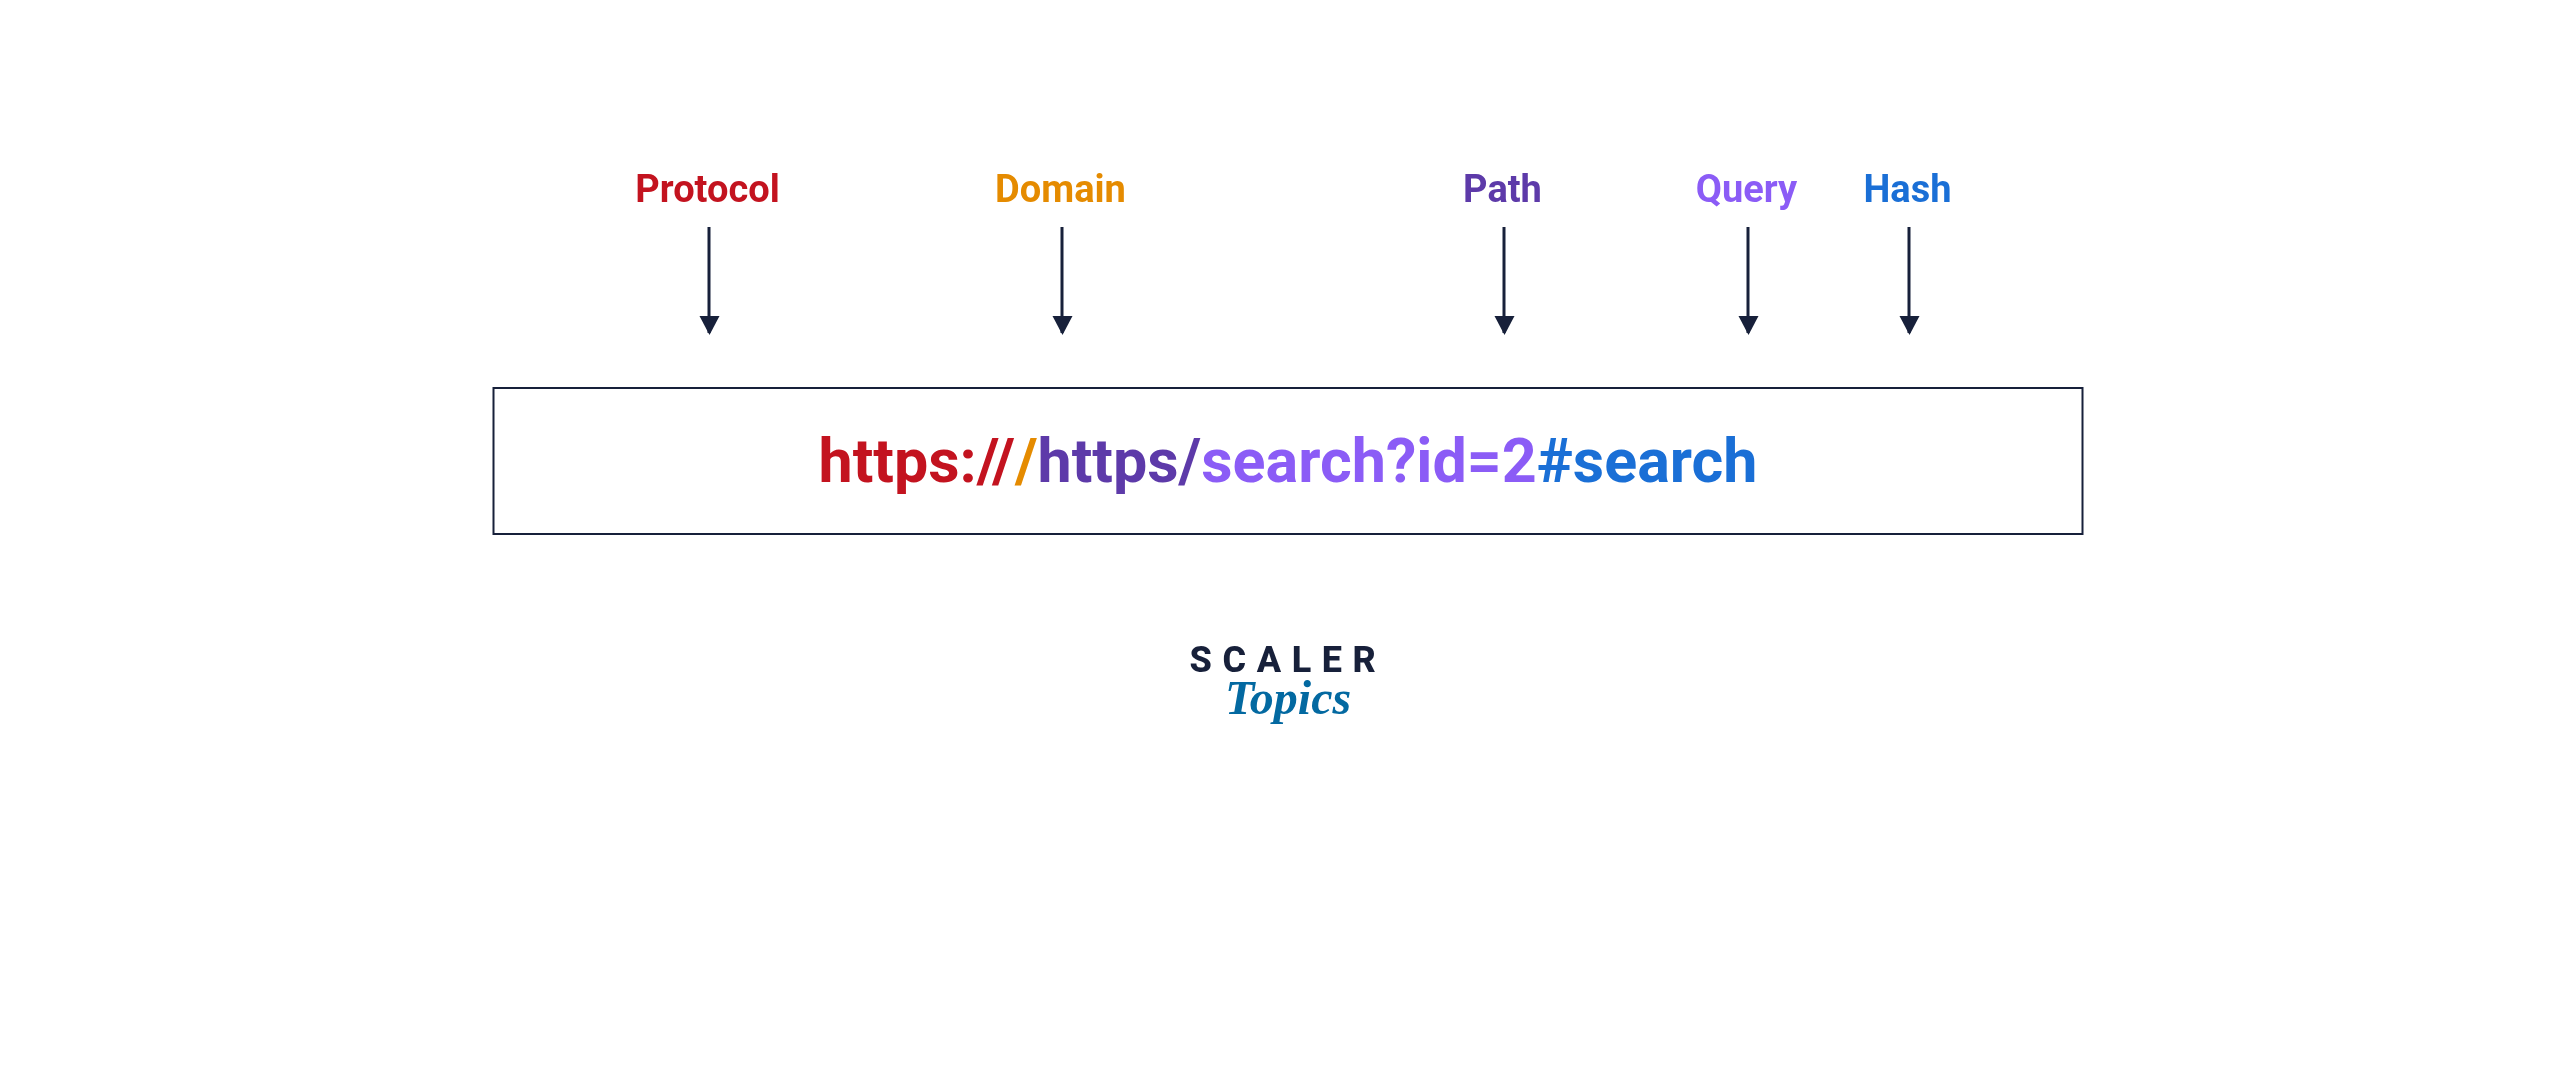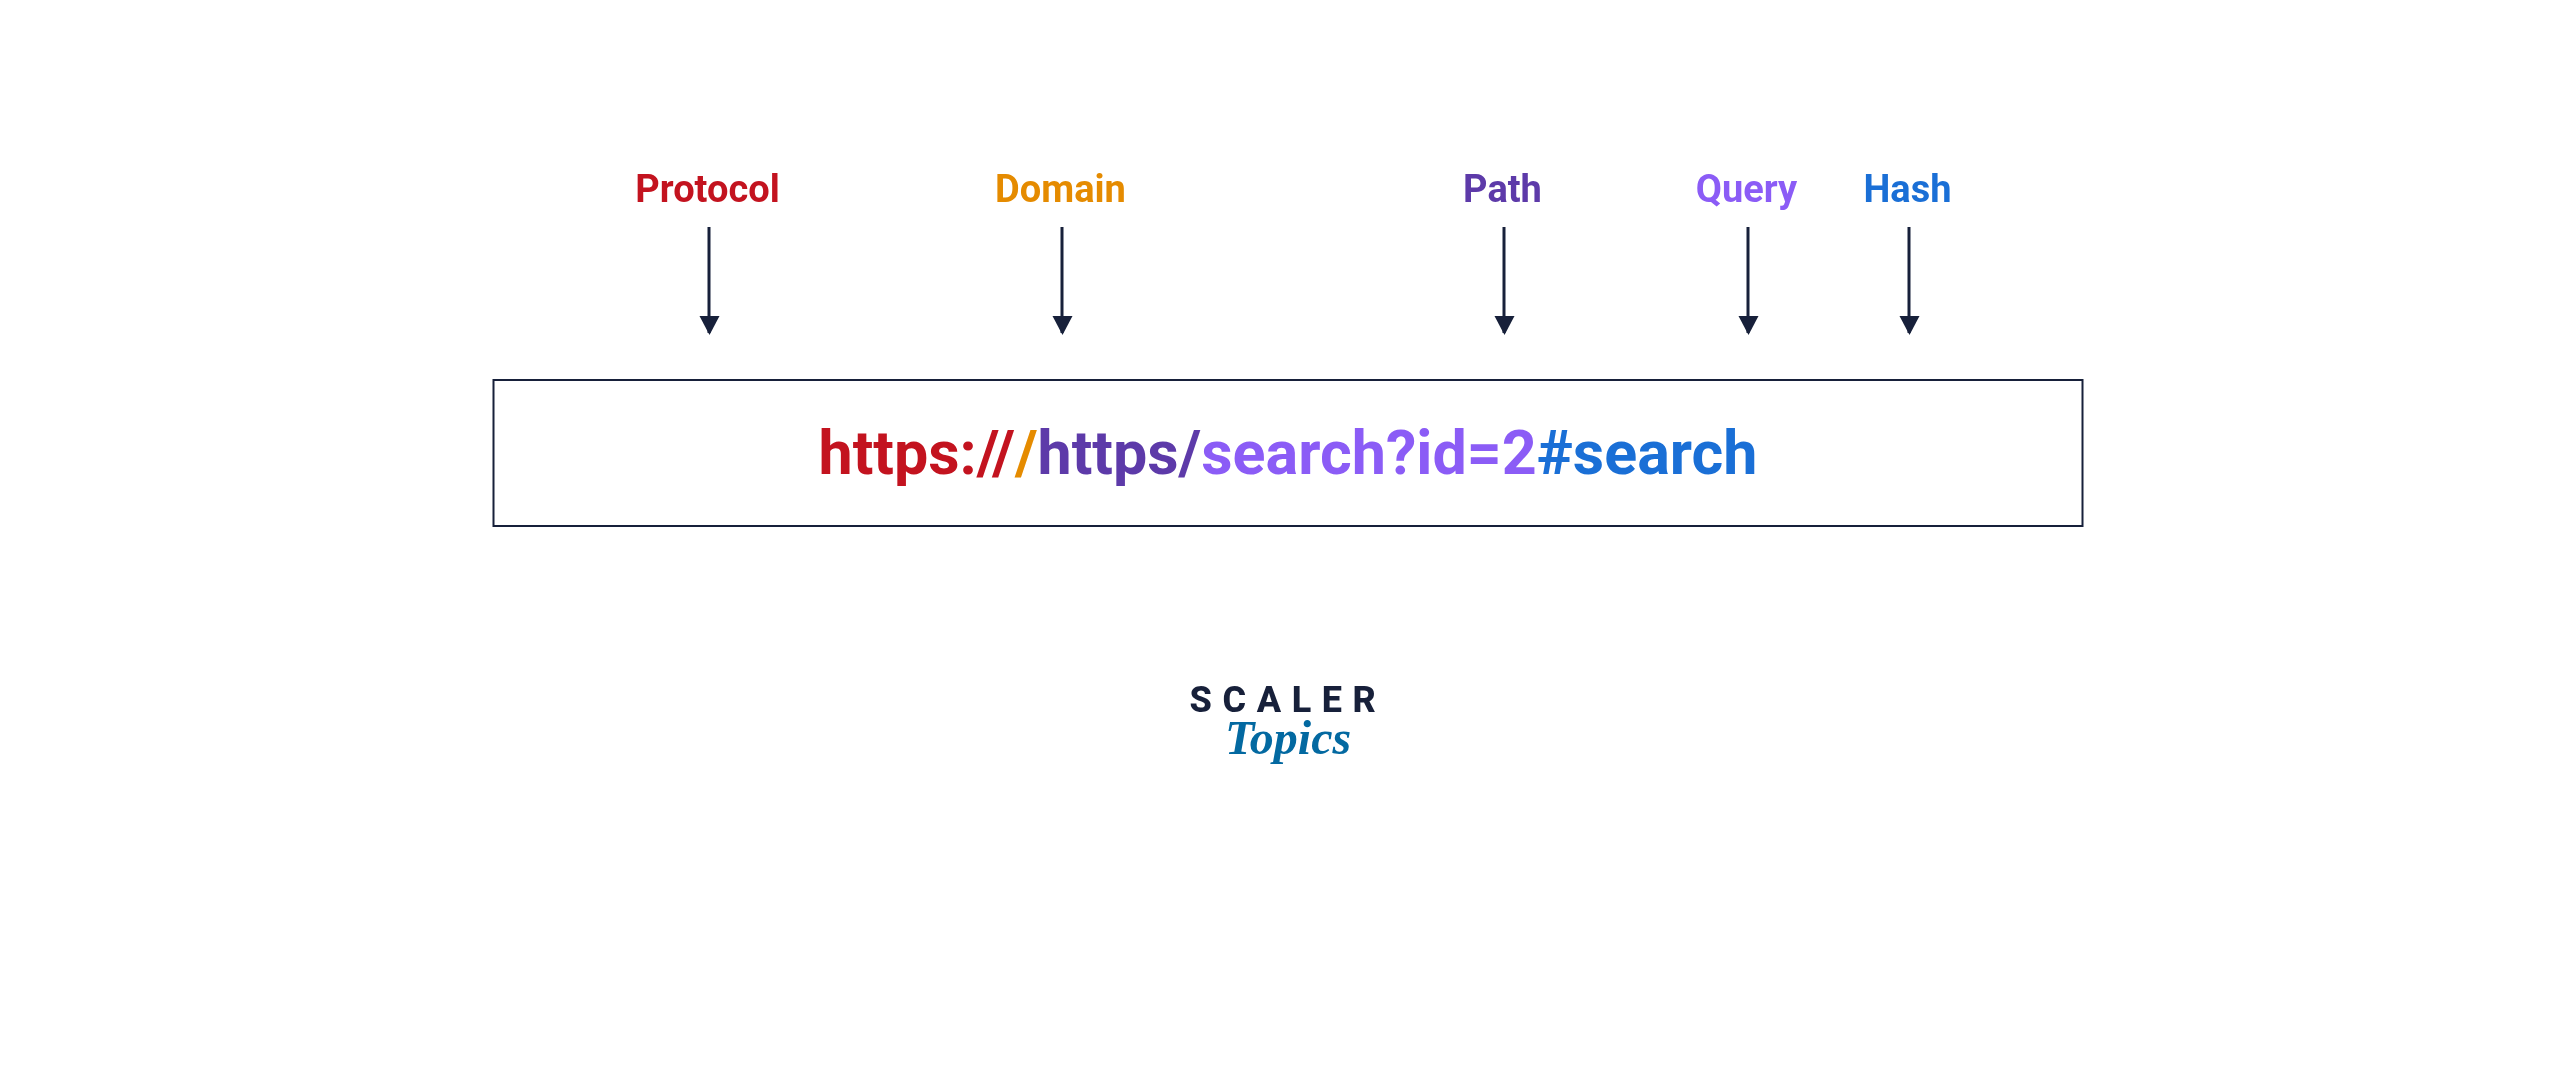--- a/index.html
+++ b/index.html
@@ -57,38 +57,38 @@
 
   
   .c-protocol-x { left: 177px; }
   .c-domain-x   { left: 530px; }
   .c-path-x     { left: 972px; }
   .c-query-x    { left: 1216px; }
   .c-hash-x     { left: 1377px; }
 
   .url-box {
     position: absolute;
-    top: 379px;
+    top: 387px;
     left: -38px;
     width: 1591px;
     height: 148px;
     border: 2.3px solid #17203a;
     display: flex;
     align-items: center;
     justify-content: center;
     font-size: 61px;
     font-weight: 700;
     letter-spacing: 0px;
     white-space: nowrap;
   }
 
   .brand {
     position: absolute;
     left: 50%;
-    top: 682px;
+    top: 642px;
     transform: translateX(-50%);
     text-align: center;
     line-height: 1;
   }
   .brand-top {
     font-weight: 800;
     font-size: 36px;
     letter-spacing: 10.6px;
     color: #17203a;
   }

